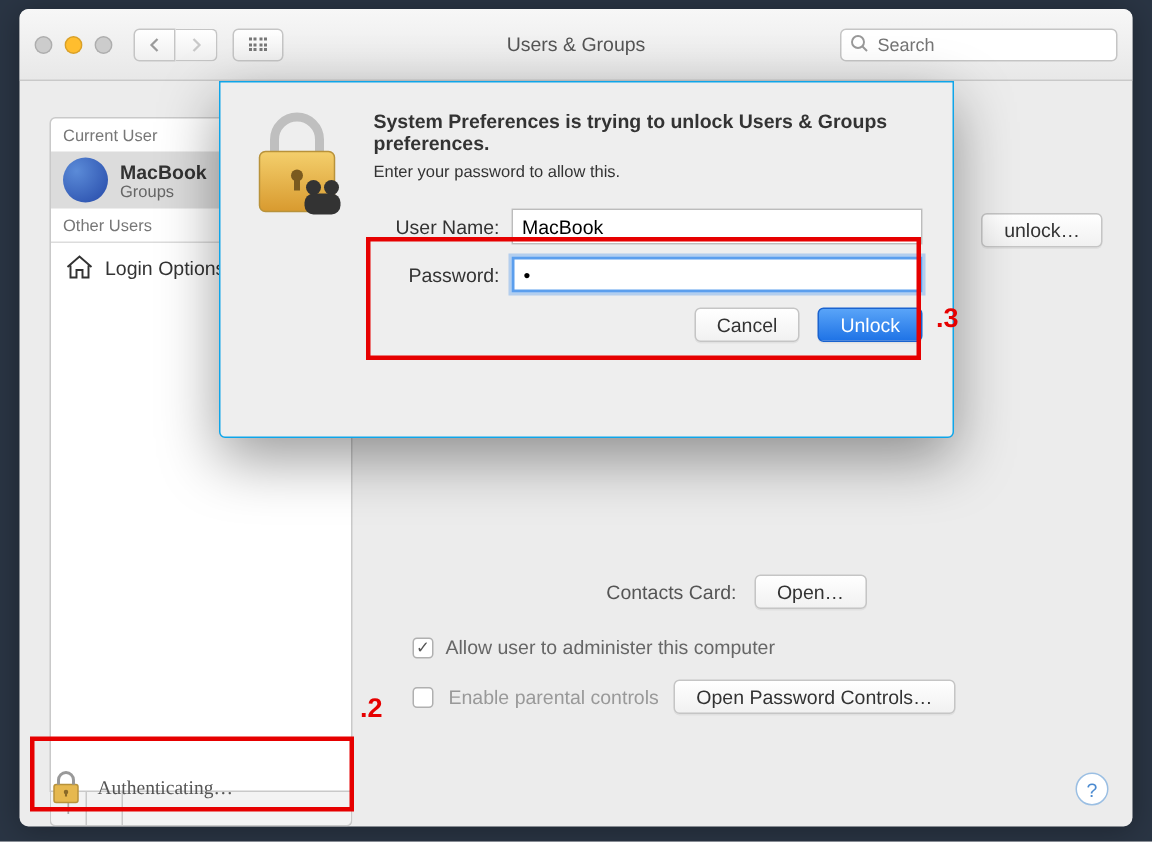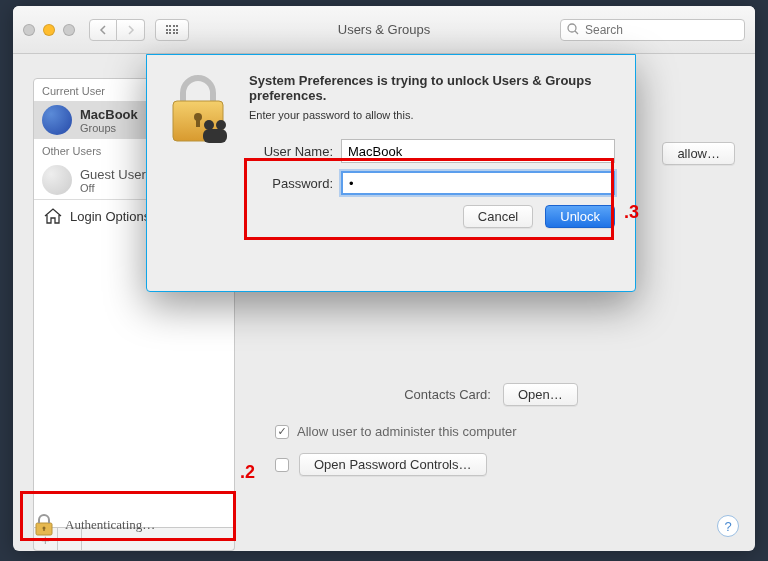--- a/index.html
+++ b/index.html
@@ -214,58 +214,52 @@
       <div class="userlist">
         <div class="section-h">Current User</div>
         <div class="u-row sel">
           <div class="u-avatar"></div>
           <div class="u-info">
             <div class="nm">MacBook</div>
             <div class="rl">Groups</div>
           </div>
         </div>
         <div class="section-h">Other Users</div>
-        <div class="u-row">
-          <div class="u-avatar grey"></div>
-          <div class="u-info">
-            <div class="nm" style="font-weight:400;color:#555">Guest User</div>
-            <div class="rl">Off</div>
-          </div>
-        </div>
         <div style="flex:1"></div>
         <div class="login-options">
           <span>
             <svg width="18" height="16" viewBox="0 0 18 16">
                 <path d="M1 8 L9 1 L17 8 M3 7 V15 H7 V10 H11 V15 H15 V7" fill="none" stroke="#333" stroke-width="1.3"></path>
               </svg>
           </span>
           <span>Login Options</span>
         </div>
       </div>
       <div class="addremove">
         <button>+</button>
         <button>−</button>
         <div class="filler"></div>
       </div>
     </div>
 
     <div class="main">
       <div class="pwbtn-row">
-        <button class="mac-button">allow…</button>
+        <button class="mac-button">unlock…</button>
       </div>
       <div class="contact-row">
         <span>Contacts Card:</span>
         <button class="mac-button">Open…</button>
       </div>
       <div class="chk-row">
         <span class="chk checked"></span>
         <span>Allow user to administer this computer</span>
       </div>
       <div class="parental-row">
         <span class="chk"></span>
+        <span>Enable parental controls</span>
         <button class="mac-button">Open Password Controls…</button>
       </div>
     </div>
   </div>
 
   <div class="lockbar">
     <span>
       <svg width="22" height="24" viewBox="0 0 22 24">
         <rect x="3" y="10" width="16" height="12" rx="1.5" fill="#e6b84f" stroke="#b8923a"></rect>
         <path d="M6 10 V7 a5 5 0 0 1 10 0 V10" fill="none" stroke="#999" stroke-width="2"></path>

